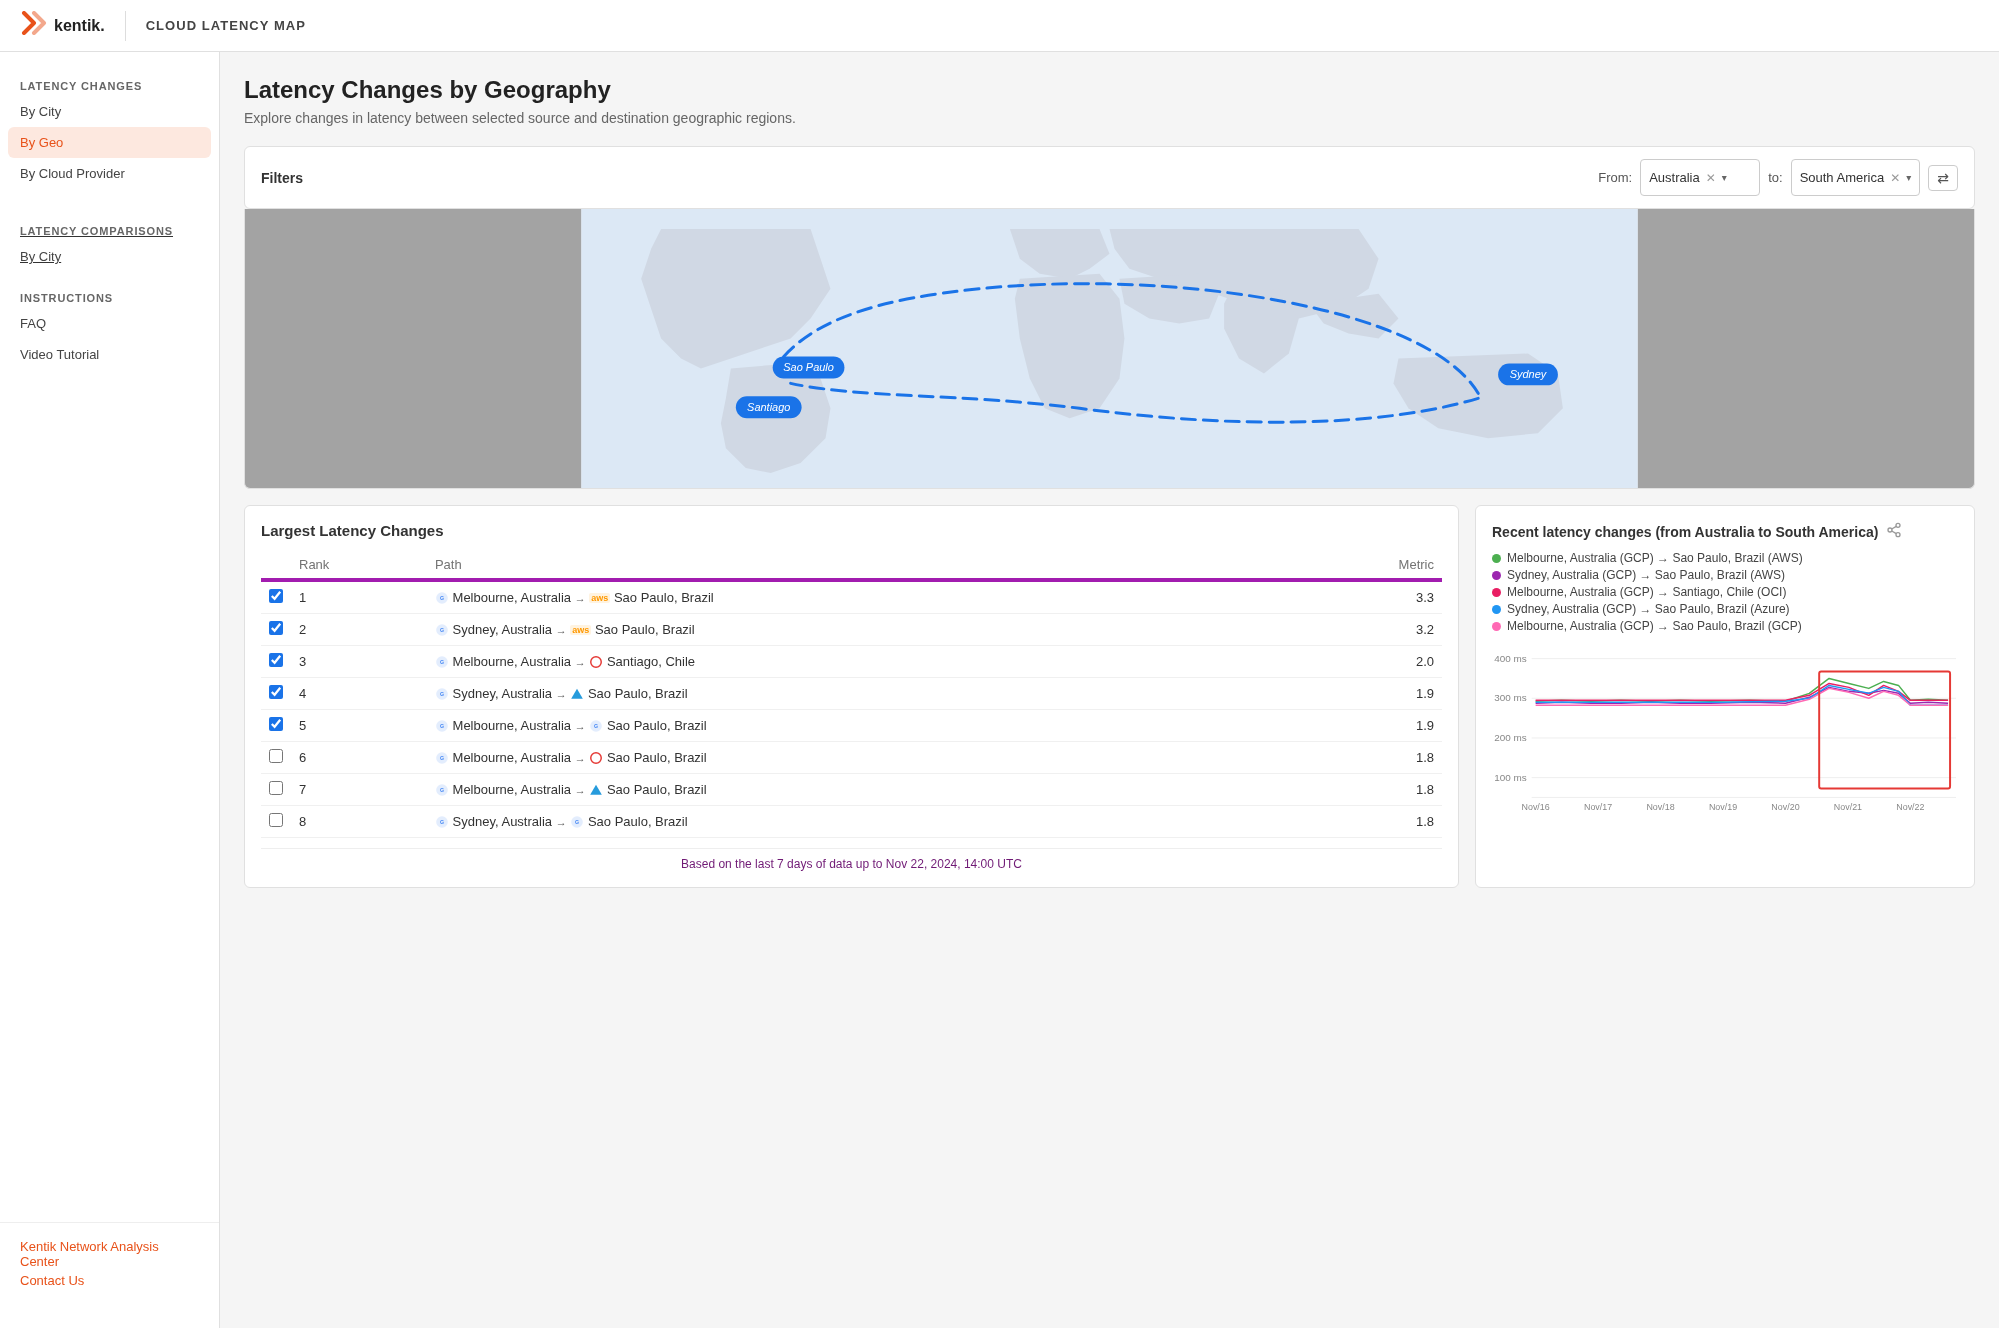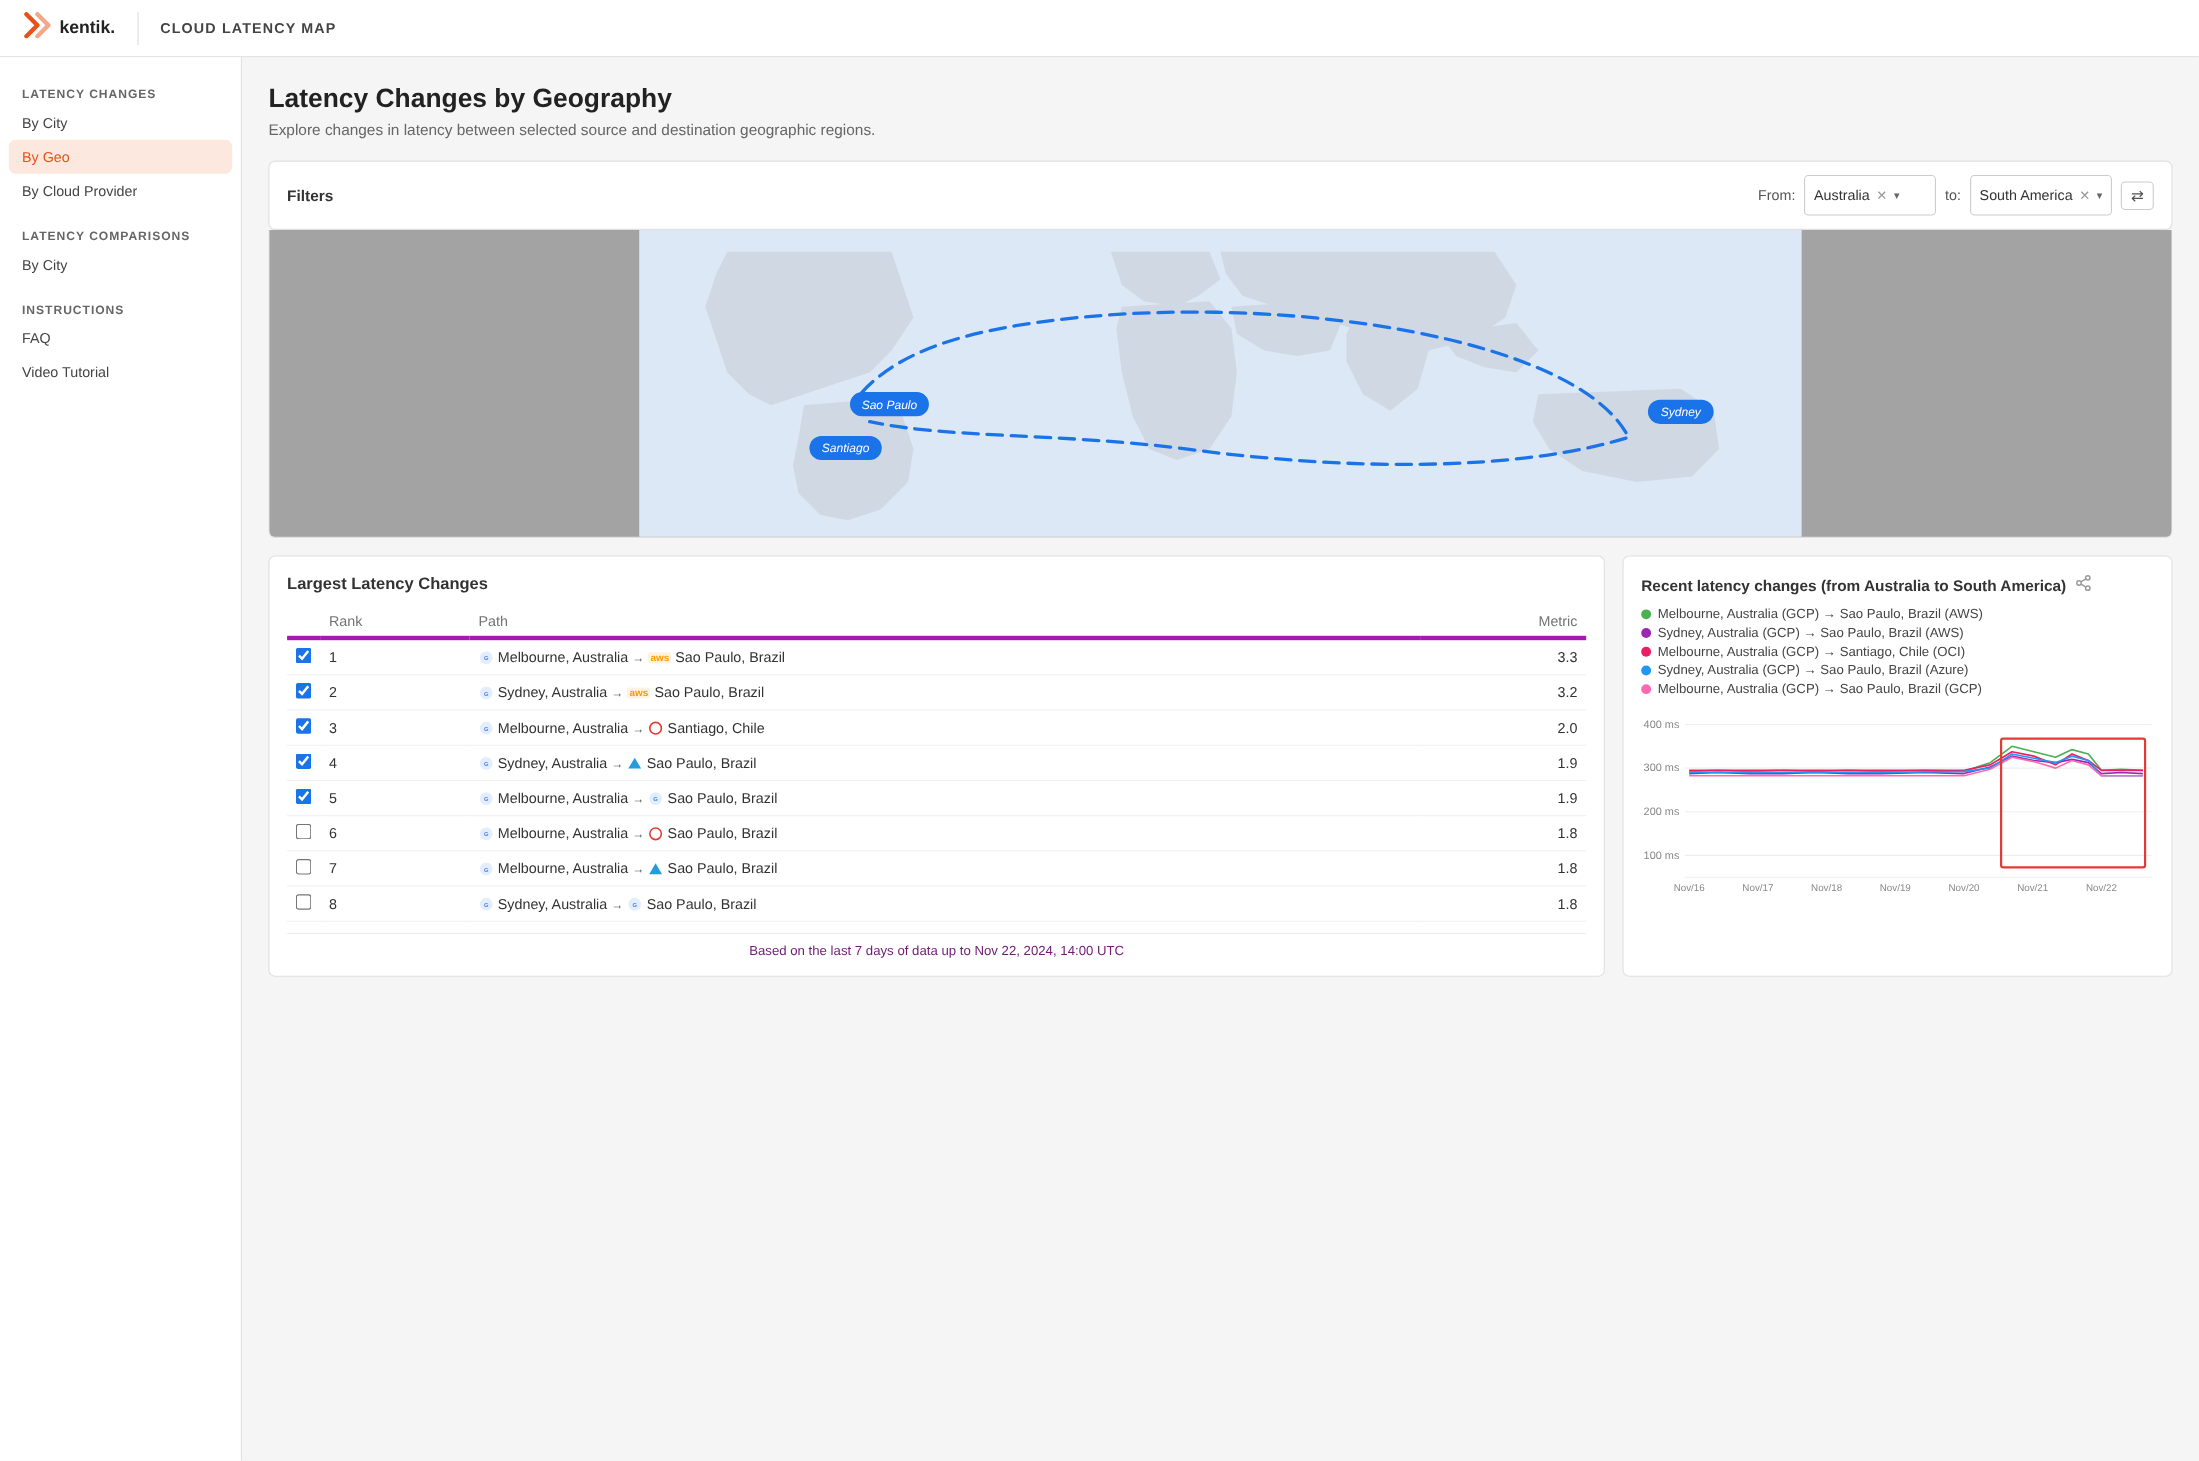--- a/index.html
+++ b/index.html
@@ -102,32 +102,36 @@
 
   <nav class="sidebar">
 
     <div>
       <div class="sidebar-section-label">LATENCY CHANGES</div>
       <div class="sidebar-item">By City</div>
       <div class="sidebar-item active">By Geo</div>
       <div class="sidebar-item">By Cloud Provider</div>
     </div>
 
-    <div style="margin-top:12px;">
+    <div style="margin-top:28px;text-decoration:underline;">
       <div class="sidebar-section-label">LATENCY COMPARISONS</div>
       <div class="sidebar-item">By City</div>
     </div>
 
     <div style="margin-top:12px;">
       <div class="sidebar-section-label">INSTRUCTIONS</div>
       <div class="sidebar-item">FAQ</div>
       <div class="sidebar-item">Video Tutorial</div>
     </div>
 
     <div class="sidebar-spacer"></div>
+    <div class="sidebar-footer">
+      <a href="#">Kentik Network Analysis Center</a>
+      <a href="#">Contact Us</a>
+    </div>
   </nav>
 
   <main class="main">
     <h1 class="page-title">Latency Changes by Geography</h1>
     <p class="page-subtitle">Explore changes in latency between selected source and destination geographic regions.</p>
 
     <div class="filters-bar">
       <span class="filters-label">Filters</span>
       <div class="filter-group">
         <span class="filter-label">From:</span>

